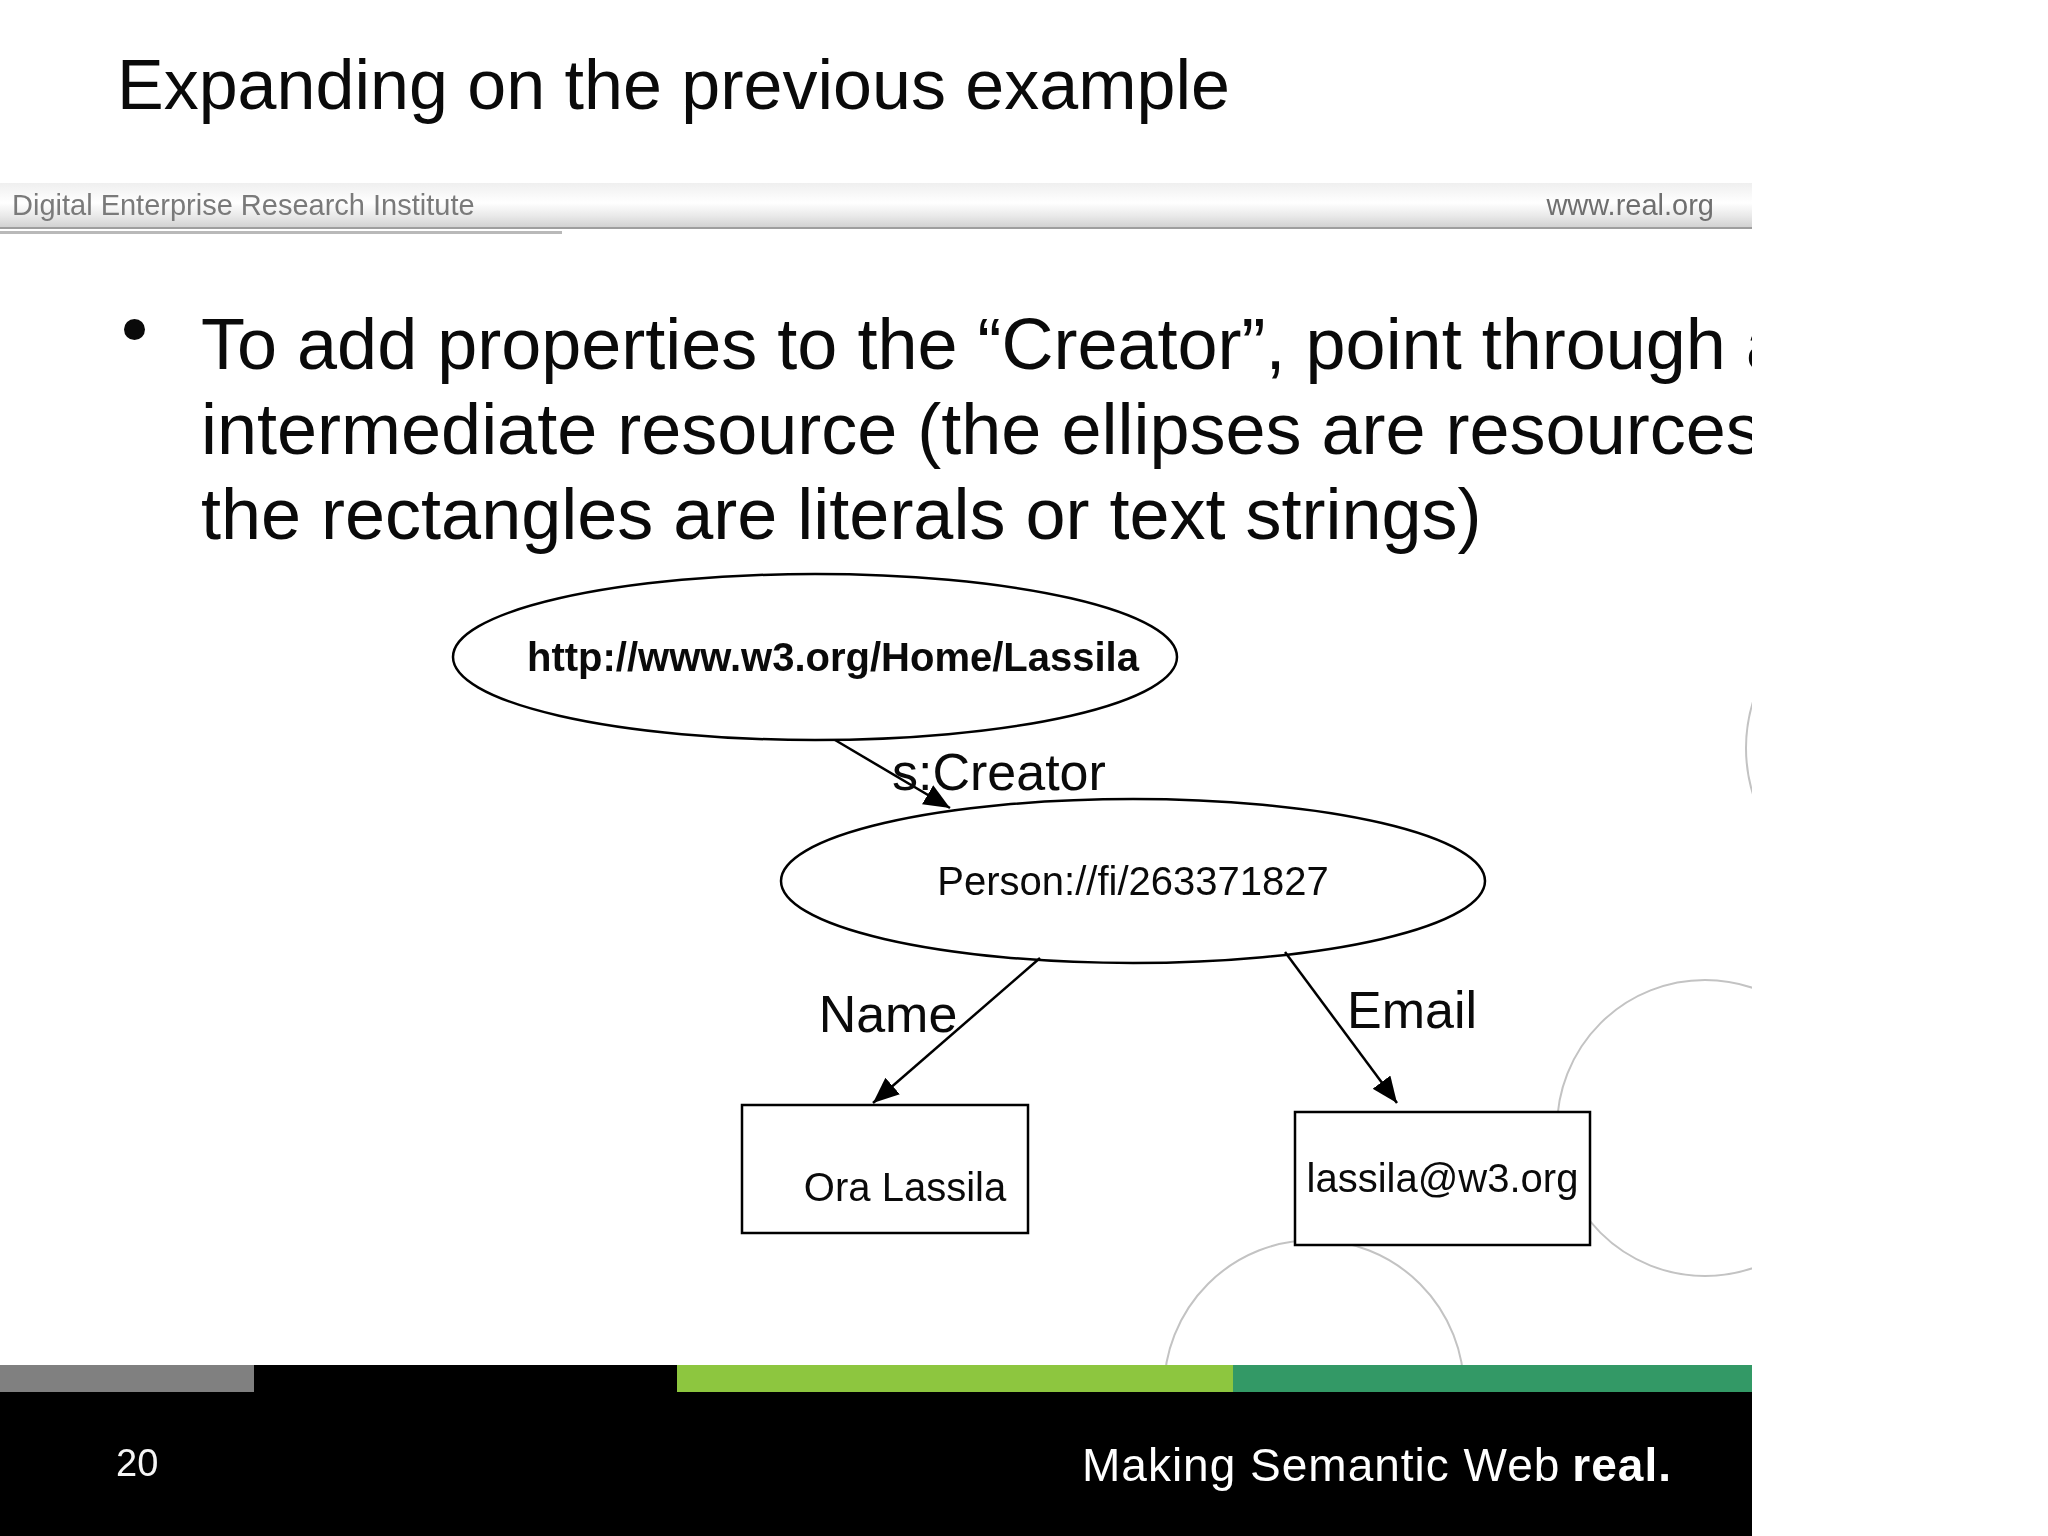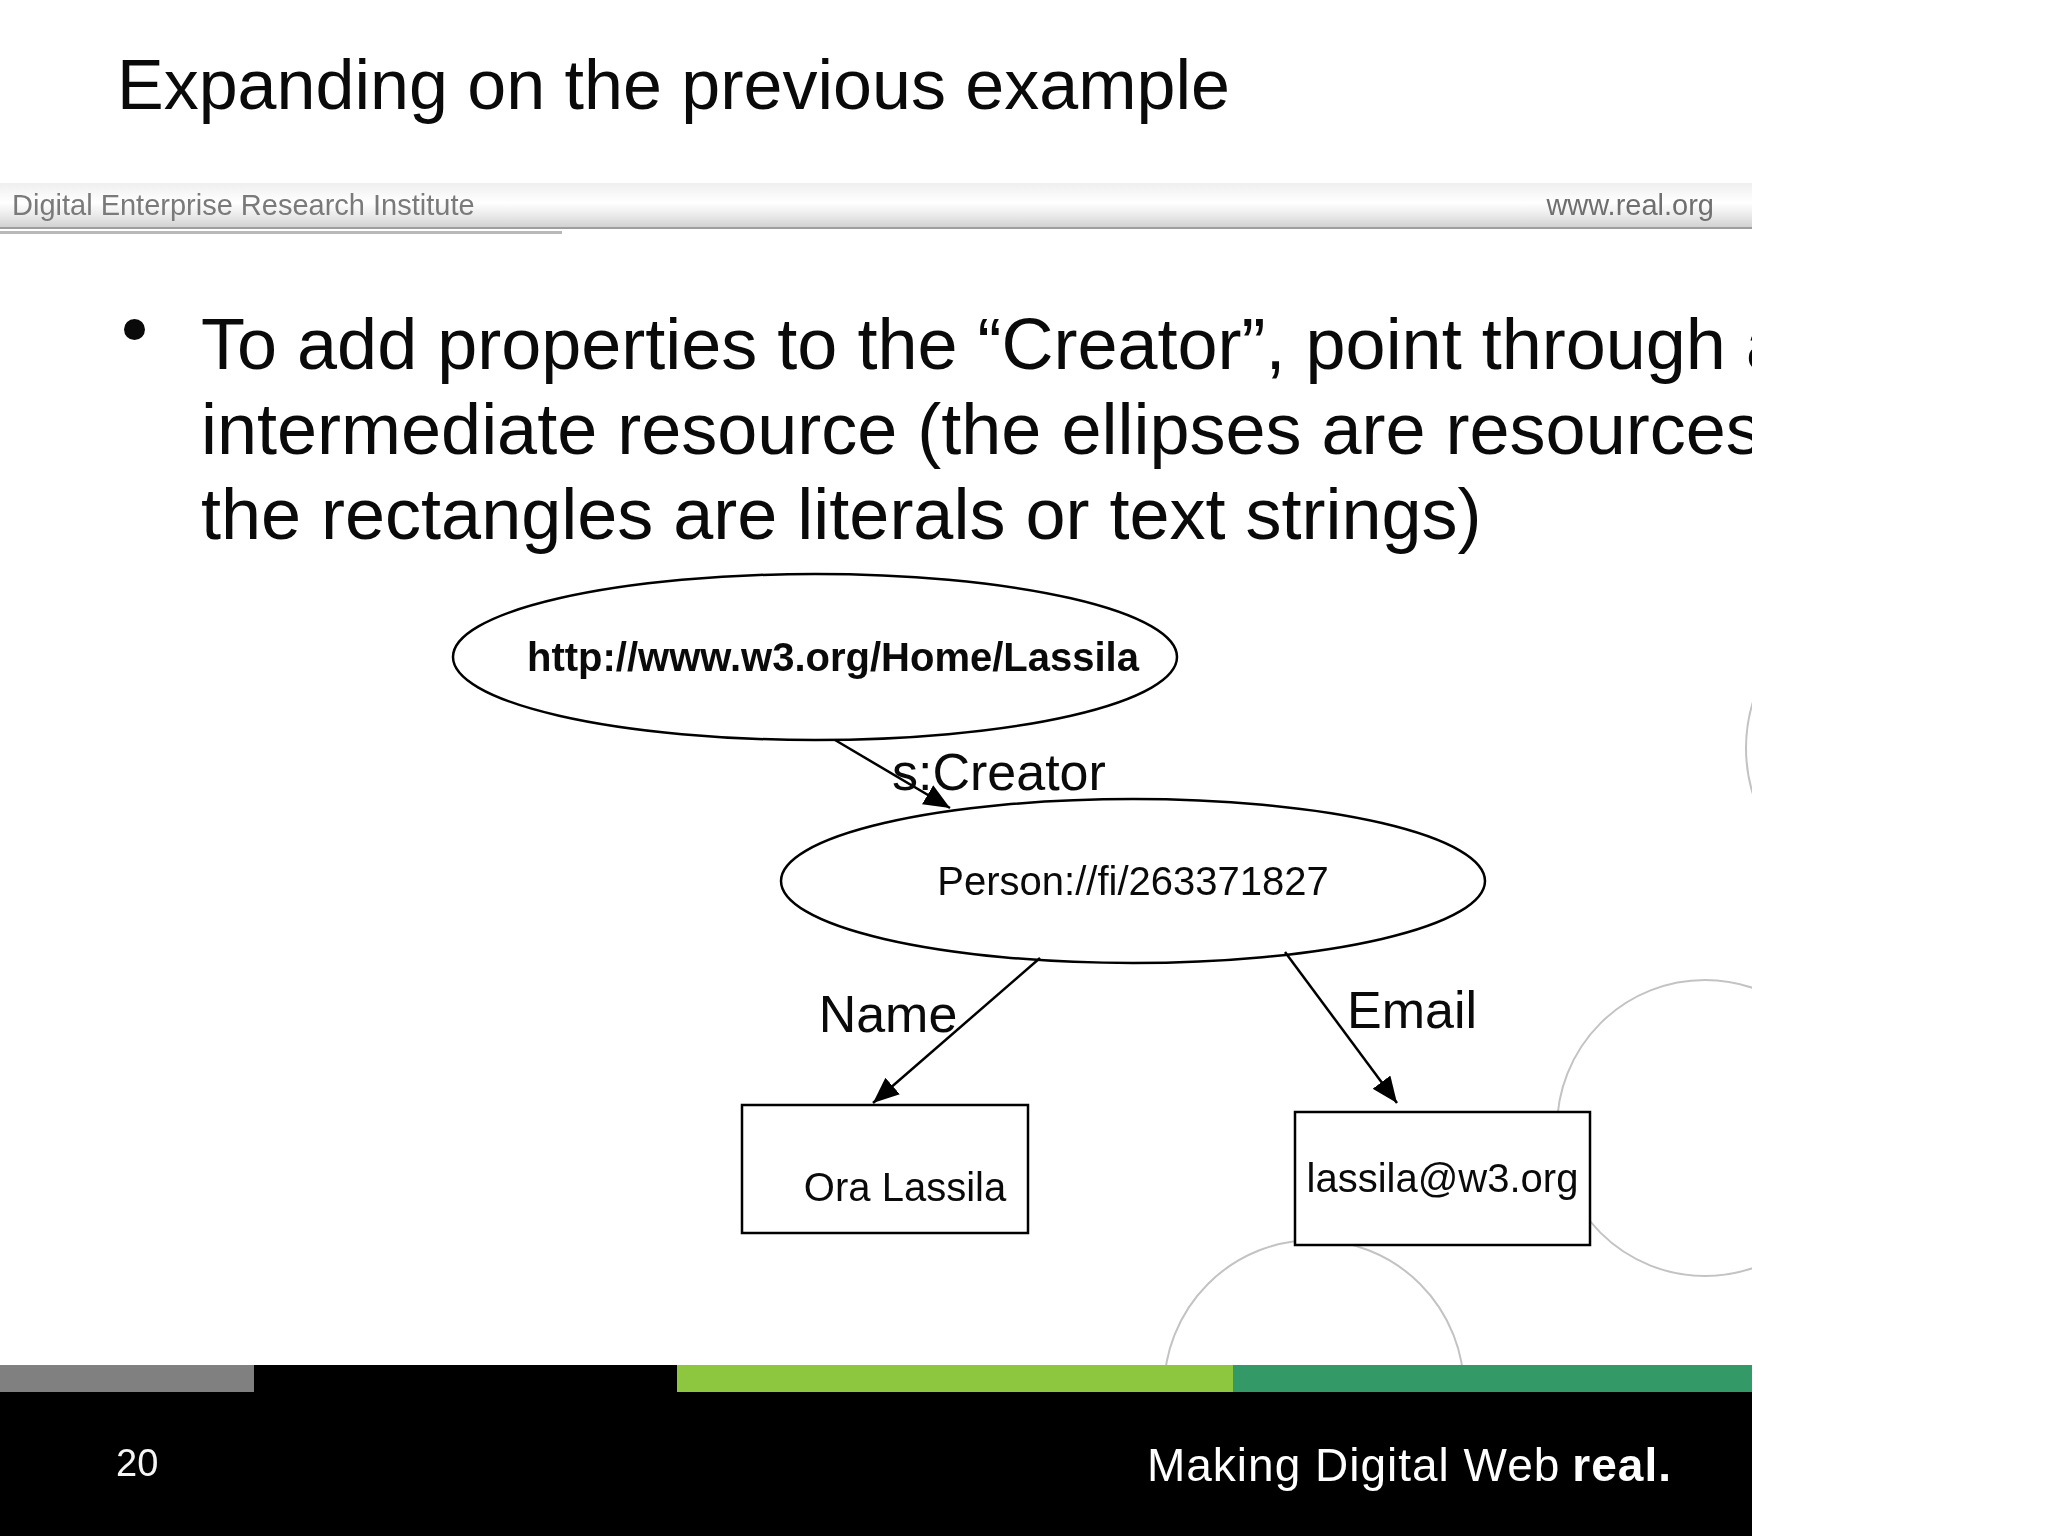--- a/index.html
+++ b/index.html
@@ -126,16 +126,16 @@
   <div class="edge-label" style="left:1332px;top:980px;width:160px;text-align:center;">Email</div>
 
   <div class="stripe stripe-gray"></div>
   <div class="stripe stripe-black"></div>
   <div class="stripe stripe-lime"></div>
   <div class="stripe stripe-green"></div>
   <div class="footer-black"></div>
 
   <div class="page-number">20</div>
   <div class="tagline">
-    <span>Making Digital Web</span><span class="bold">real.</span>
+    <span>Making Semantic Web</span><span class="bold">real.</span>
   </div>
 
 </div>
 
 </body></html>

